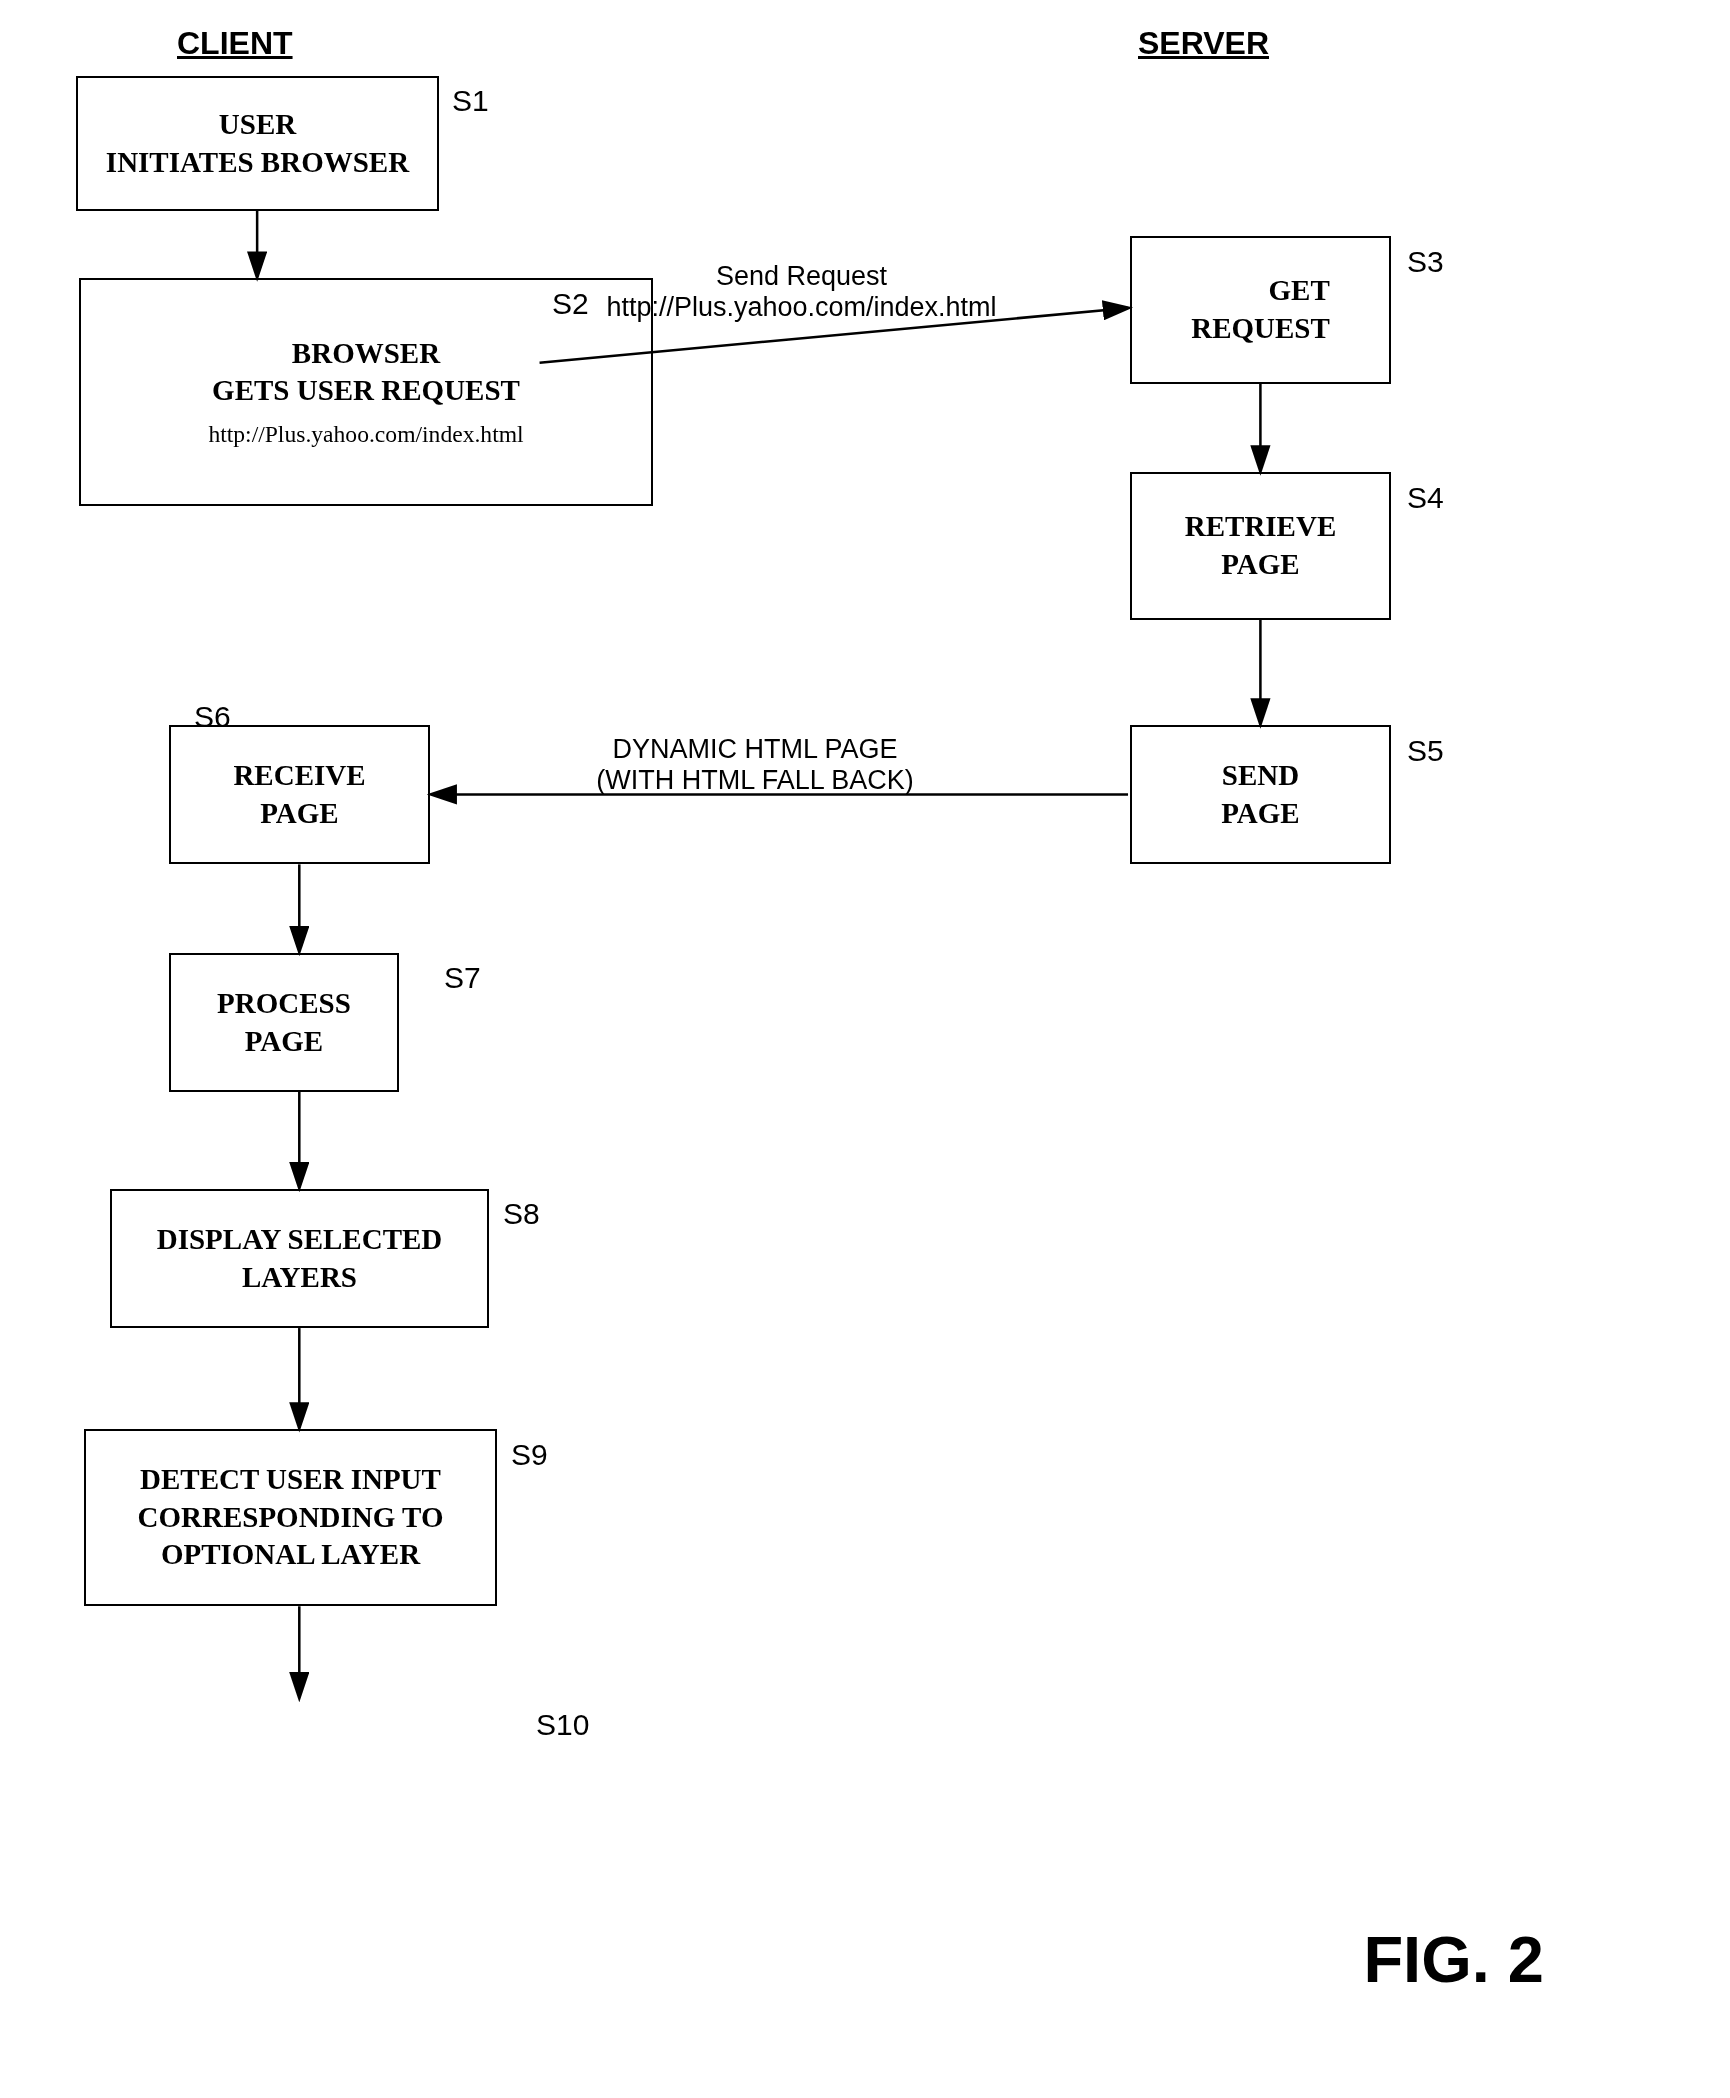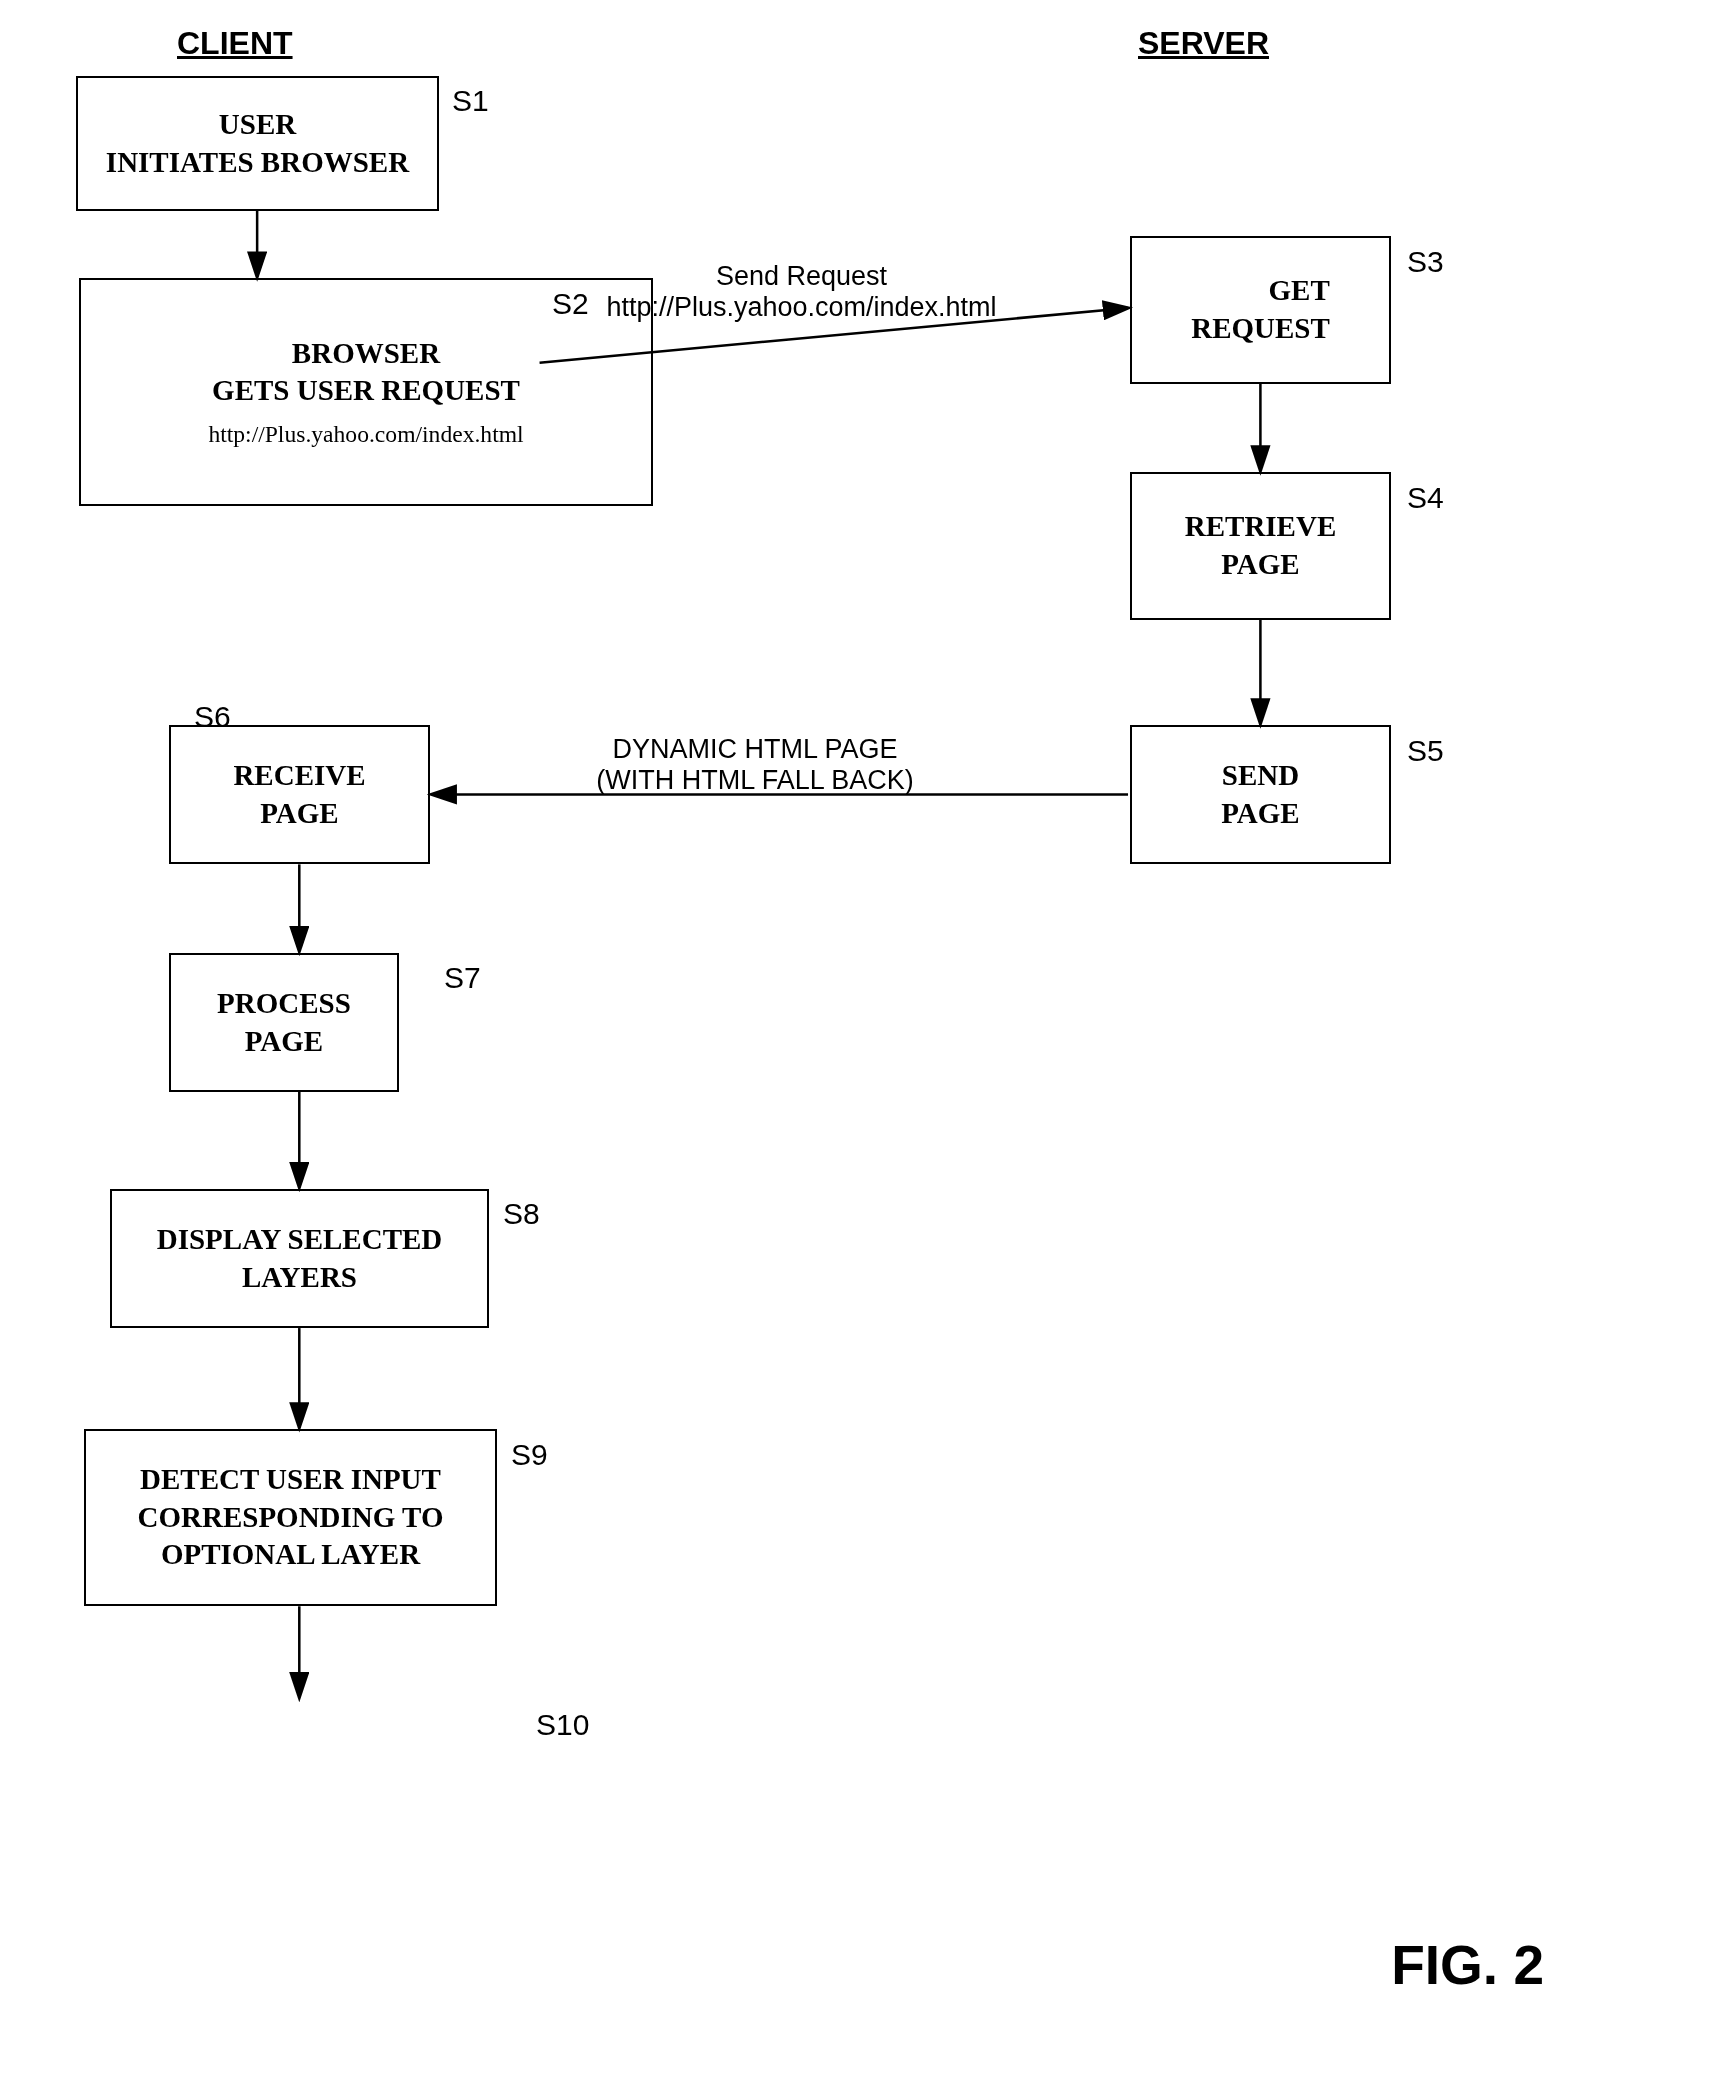--- a/index.html
+++ b/index.html
@@ -63,21 +63,21 @@
     
     .annotation {
       position: absolute;
       font-size: 29px;
       text-align: center;
       font-style: italic;
     }
 
     .fig-label {
       position: absolute;
-      font-size: 55px;
+      font-size: 65px;
       font-weight: bold;
       margin-left: 48px;
     }
   </style>
 </head>
 <body>
 
 <div class="diagram-container">
 
   <div class="label" style="left: 169px; top: 25px;">CLIENT</div>

